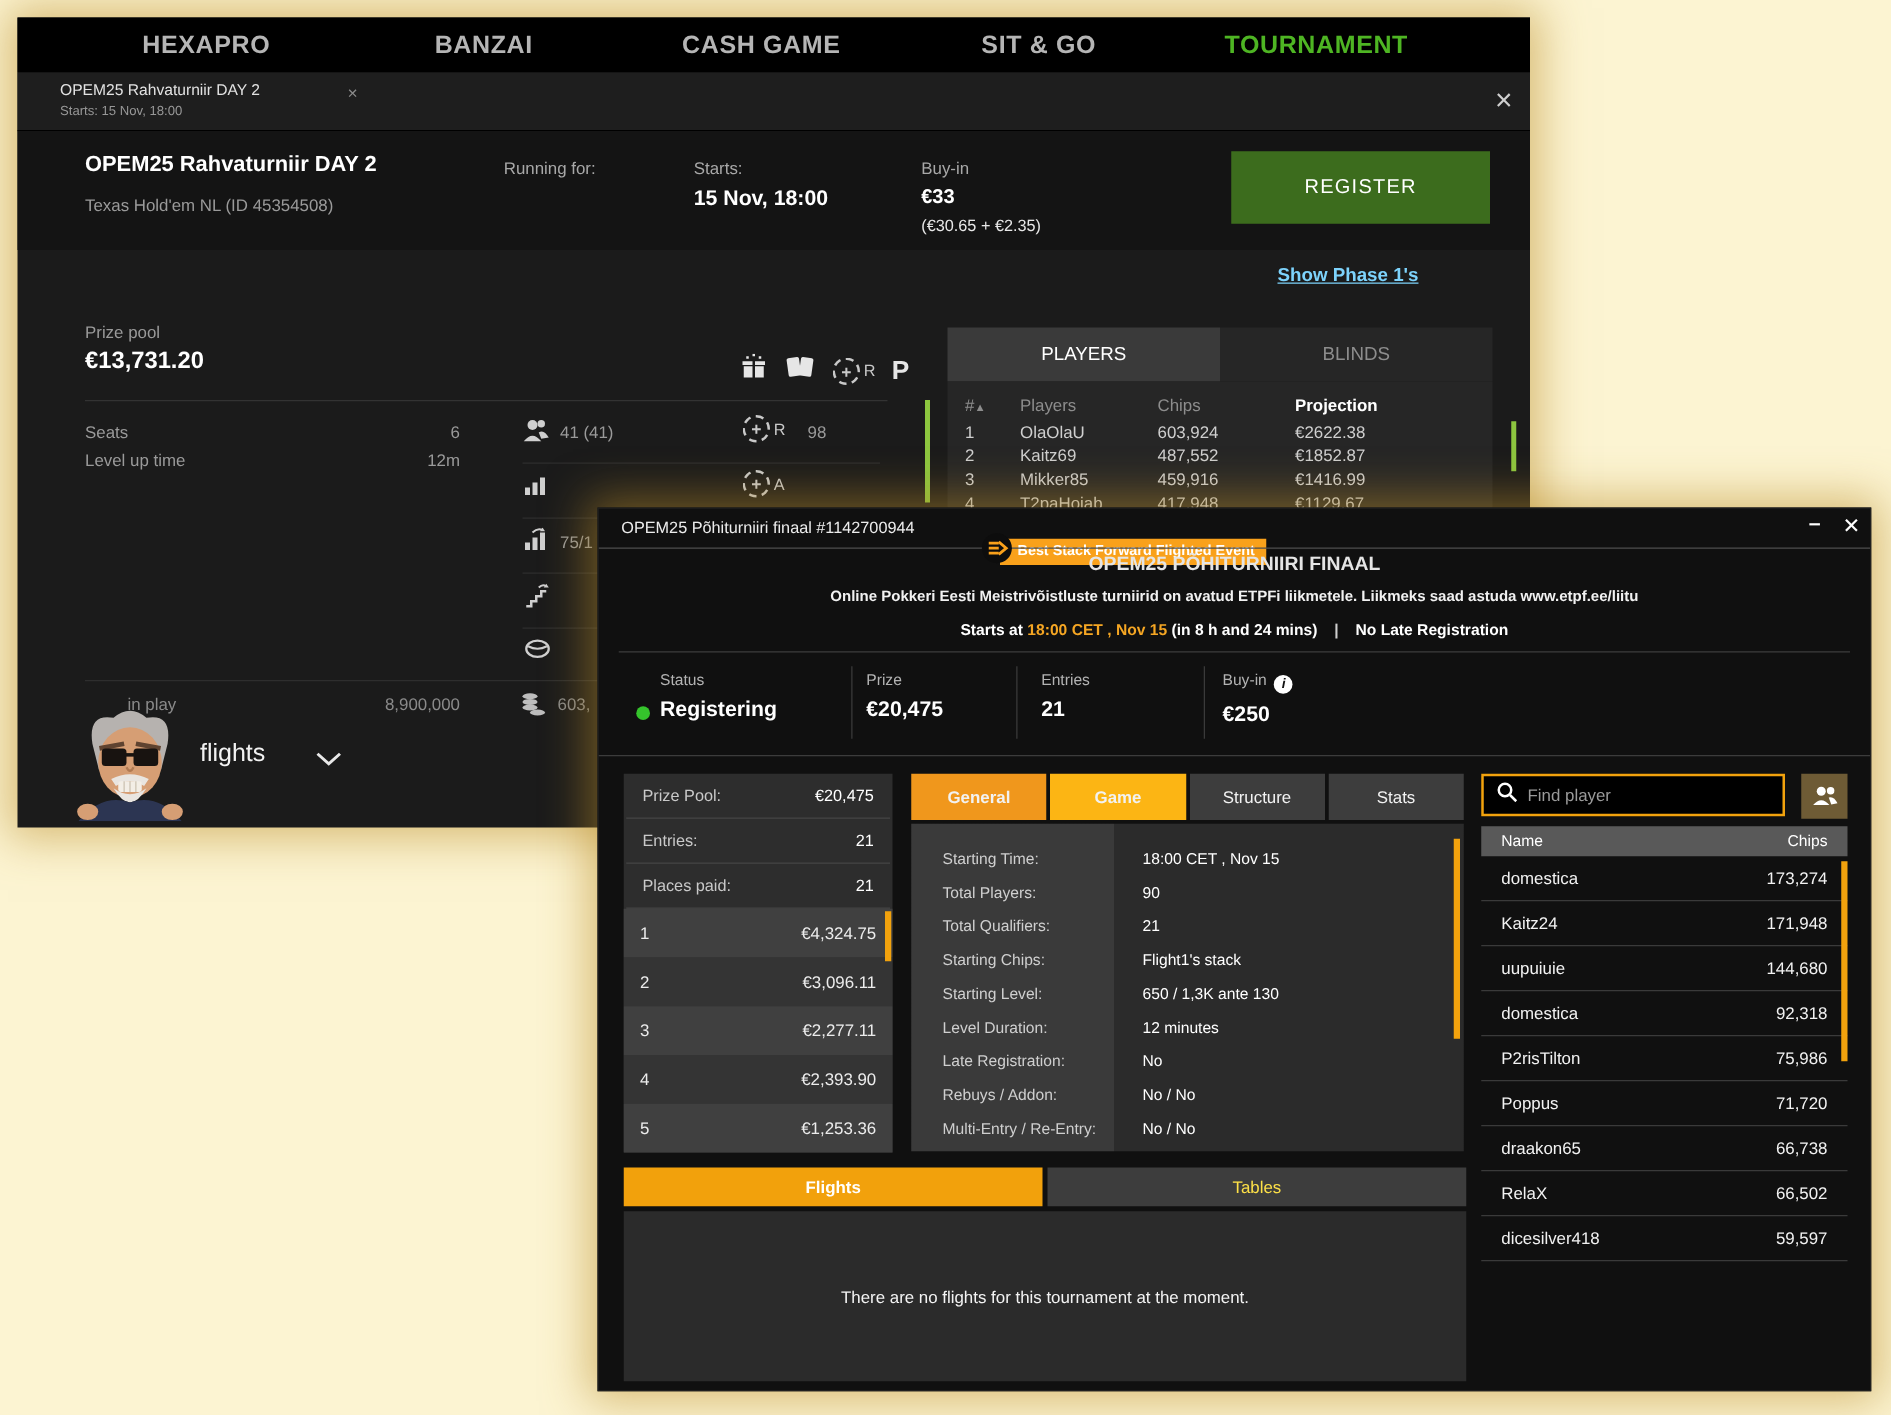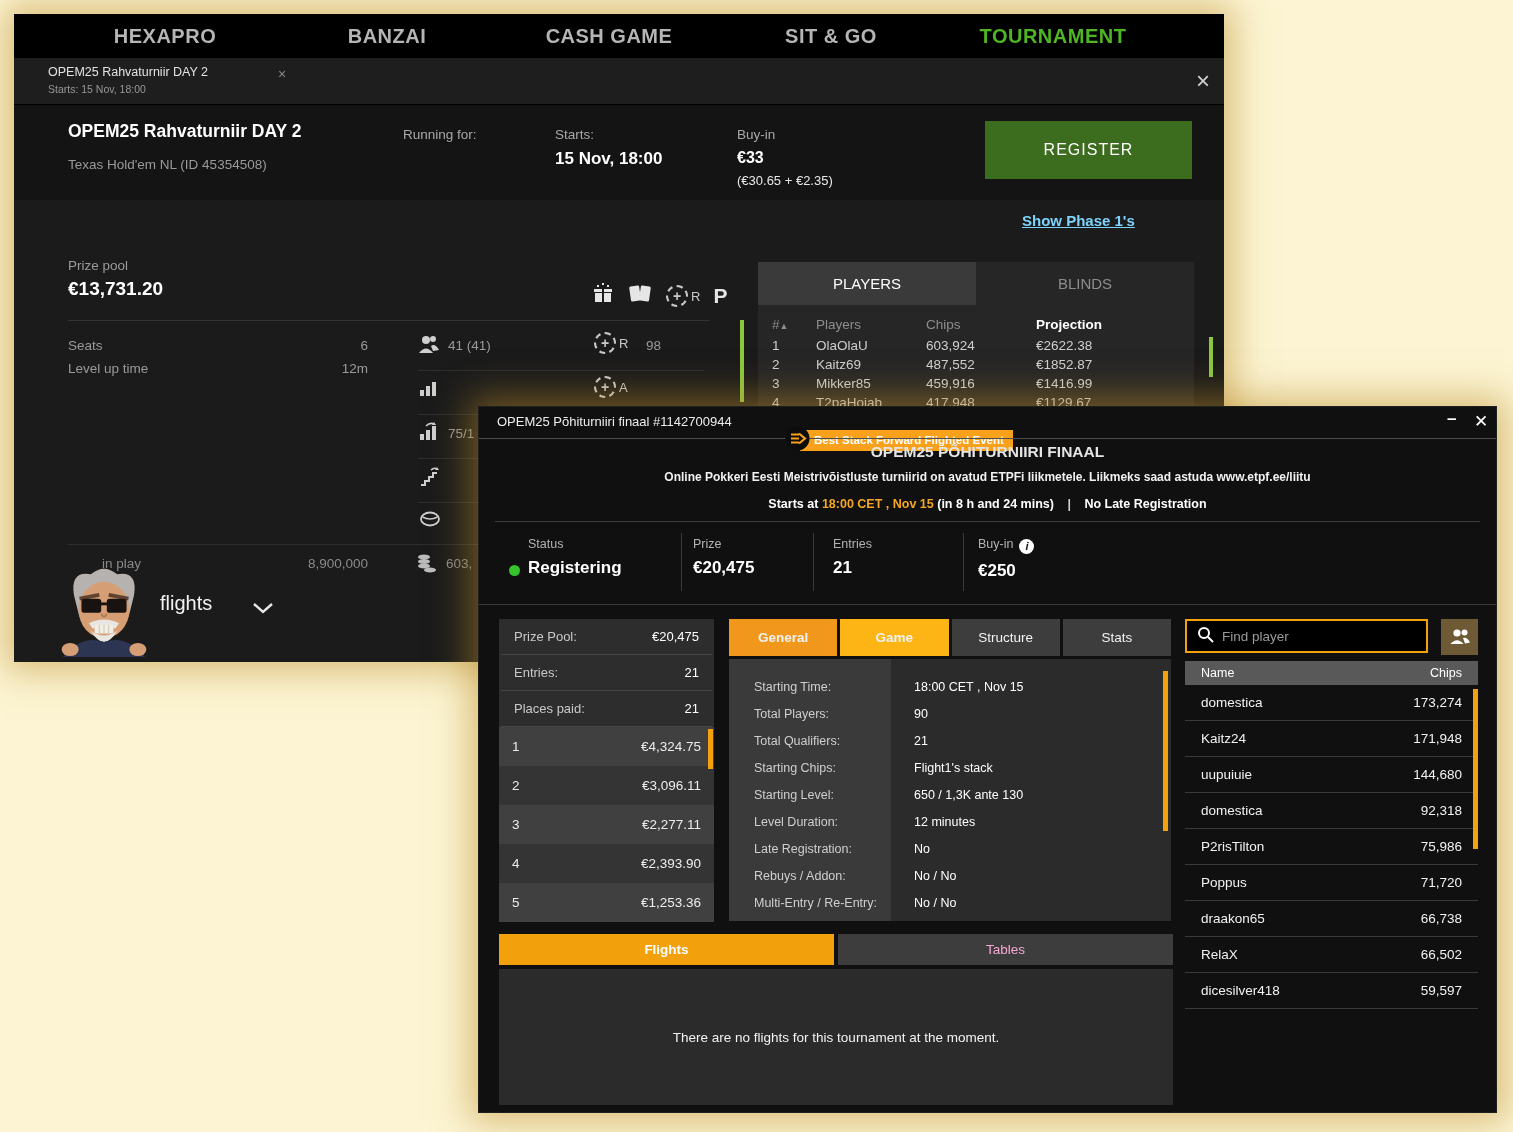--- a/index.html
+++ b/index.html
@@ -111,21 +111,21 @@
   .search-box input::placeholder { color:#9a9a9a; }
   .pl-btn { position:absolute; left:256px; top:0; width:37px; height:36px; background:#6e5b35; border:none; cursor:pointer; display:flex; align-items:center; justify-content:center; }
   .rp-head { position:absolute; left:0; top:42px; width:293px; height:24px; background:#595959; display:flex; justify-content:space-between; align-items:center; padding:0 16px; font-size:12.5px; color:#fff; }
   .rp-rows { position:absolute; left:0; top:66px; width:293px; }
   .rp-row { height:36px; display:flex; justify-content:space-between; align-items:center; padding:0 16px; border-bottom:1px solid #3a3a3a; font-size:13.5px; color:#f2f2f2; cursor:pointer; }
   .rp-scroll { position:absolute; left:288px; top:70px; width:5px; height:160px; background:#f2a20d; }
 
   .fl-tabs { position:absolute; left:20px; top:527px; width:674px; display:flex; gap:4px; height:31px; }
   .fl-tab { flex:1; display:flex; align-items:center; justify-content:center; font-size:13.5px; cursor:pointer; }
   .fl-tab.active { background:#f2a10c; color:#fff; font-weight:bold; }
-  .fl-tab.idle { background:#3d3d3d; color:#f9a8d4; }
+  .fl-tab.idle { background:#3d3d3d; color:#fde047; }
   .fl-panel { position:absolute; left:20px; top:562px; width:674px; height:136px; background:#2b2b2b; display:flex; align-items:center; justify-content:center; font-size:13.5px; color:#f3f3f3; }
 </style>
 </head>
 <body>
 
 <div class="window bgwin">
 
   <div class="nav">
 
   <div class="nav-item">HEXAPRO</div>

